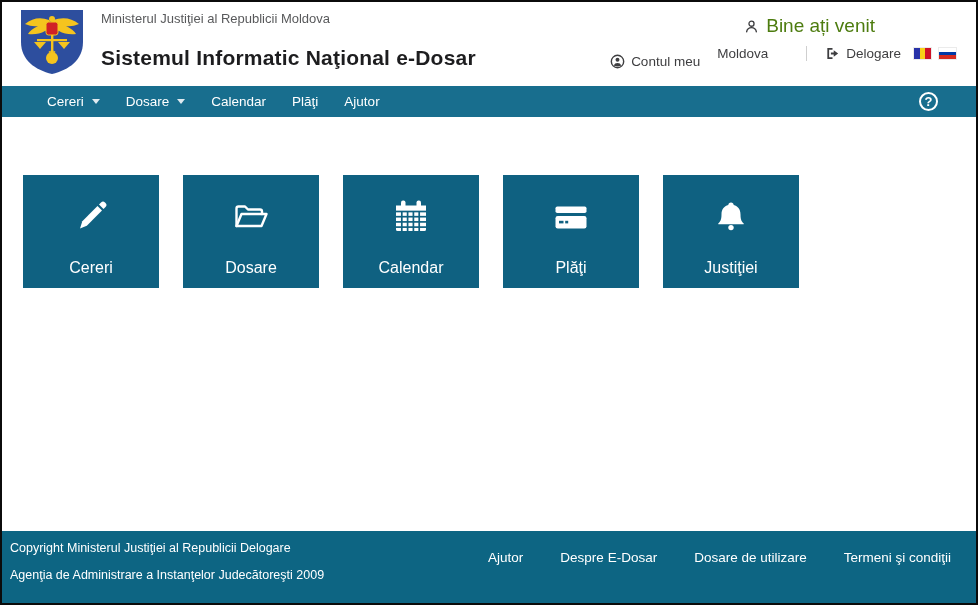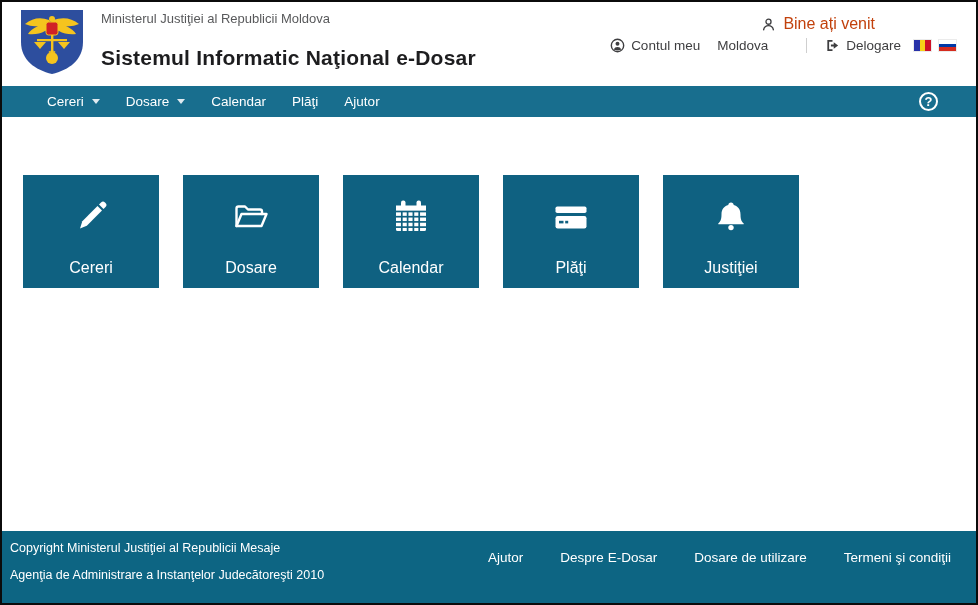--- a/index.html
+++ b/index.html
@@ -6,25 +6,25 @@
   .app{width:978px;height:605px;border:2px solid #0b0b0b;box-sizing:border-box;background:#fff;
        display:flex;flex-direction:column;position:relative;overflow:hidden;}
 
   
   header{height:84px;flex:none;position:relative;background:#fff;}
   .logo{position:absolute;left:13px;top:5px;}
   .titles{position:absolute;left:99px;top:9px;}
   .ministry{font-size:13px;color:#58595B;}
   .apptitle{font-size:21px;font-weight:700;color:#1D1D1F;margin-top:20px;letter-spacing:.2px;}
   .welcome-row{position:absolute;top:13px;right:101px;display:flex;align-items:center;gap:7px;
-               font-size:16px;color:#c2410c;}
+               font-size:19px;color:#4d7c0f;}
   .account-row{position:absolute;top:36px;right:20px;display:flex;align-items:center;
                font-size:13.5px;color:#3E3E40;}
   .hlink{display:flex;align-items:center;gap:6px;cursor:pointer;}
-  .mr17{margin-right:17px;}
+  .mr17{margin-right:17px;margin-top:16px;}
   .vdiv{width:1px;height:15px;background:#cfcfcf;margin:0 18px 0 38px;}
   .flags{display:flex;align-items:center;gap:8px;margin-left:13px;}
   .flag{width:17px;height:11px;display:inline-block;box-shadow:0 0 0 1px rgba(0,0,0,.08);cursor:pointer;}
   .flag-ro{background:linear-gradient(to right,#2832A8 0 33.4%,#F7D117 33.4% 66.7%,#CE1127 66.7% 100%);}
   .flag-ru{background:linear-gradient(to bottom,#ffffff 0 33.4%,#0039A6 33.4% 66.7%,#D52B1E 66.7% 100%);}
 
   
   nav{height:31px;flex:none;background:#186E8E;display:flex;align-items:center;
       padding:0 38px 0 32px;color:#fff;}
   .nav-item{padding:0 13px;font-size:13.5px;height:100%;display:flex;align-items:center;cursor:pointer;}
@@ -183,22 +183,22 @@
           <path d="M20 5.5 c1.6 0 2.6 1.1 2.7 2.6 c4.3 1.1 6.8 4.6 6.8 9.3 c0 5.8 1.7 7.6 3.2 8.9 v0.9 H7.3 v-0.9 c1.5 -1.3 3.2 -3.1 3.2 -8.9 c0 -4.7 2.5 -8.2 6.8 -9.3 c0.1 -1.5 1.1 -2.6 2.7 -2.6 Z" fill="#fff"></path>
           <circle cx="20" cy="30.6" r="2.7" fill="#fff"></circle>
         </svg>
         <span class="tile-label">Justiţiei</span>
       </div>
 
     </div>
   </main>
 
   <footer>
-    <div class="copy1">Copyright Ministerul Justiţiei al Republicii Mesaje</div>
-    <div class="copy2">Agenţia de Administrare a Instanţelor Judecătoreşti 2010</div>
+    <div class="copy1">Copyright Ministerul Justiţiei al Republicii Delogare</div>
+    <div class="copy2">Agenţia de Administrare a Instanţelor Judecătoreşti 2009</div>
     <div class="flinks">
       <span class="flink">Ajutor</span>
       <span class="flink">Despre E-Dosar</span>
       <span class="flink">Dosare de utilizare</span>
       <span class="flink">Termeni şi condiţii</span>
     </div>
   </footer>
 
 </div>
 

